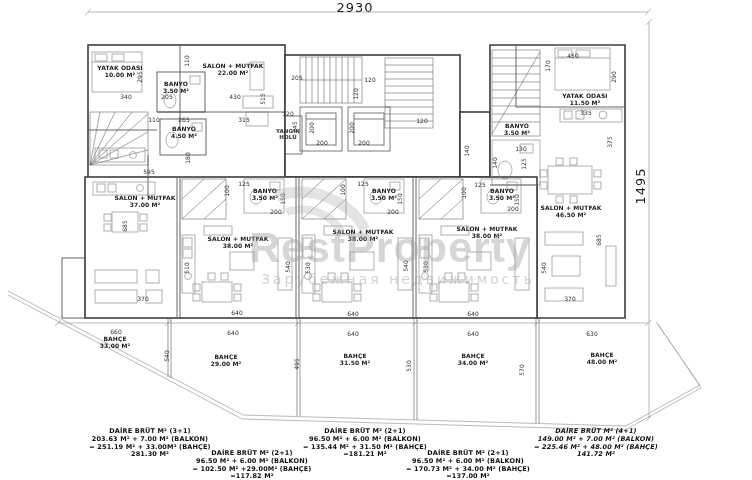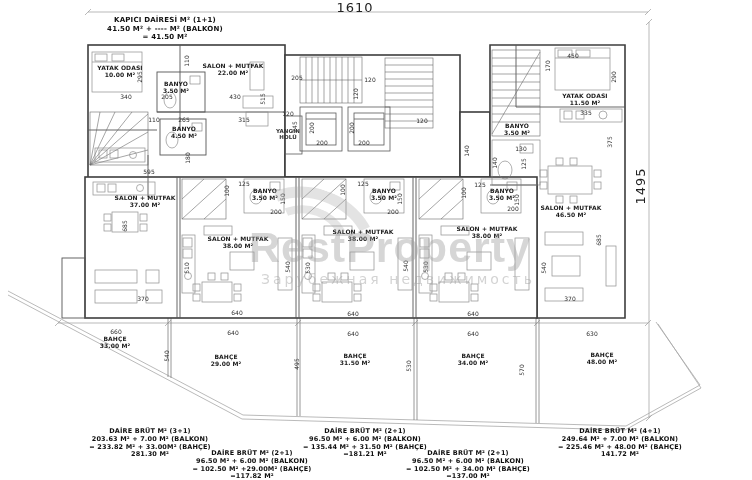--- a/index.html
+++ b/index.html
@@ -273,28 +273,23 @@
         <rect x="570" y="158" width="7" height="7"></rect>
       <rect x="556" y="196" width="7" height="7"></rect>
         <rect x="570" y="196" width="7" height="7"></rect>
       <rect x="545" y="232" width="38" height="13"></rect>
         <rect x="545" y="288" width="38" height="13"></rect>
       <rect x="606" y="246" width="10" height="40"></rect>
         <rect x="552" y="256" width="28" height="20"></rect>
     </g>
   </svg>
 
-  <div class="dim-big w">1610</div>
+  <div class="dim-big w">2930</div>
   <div class="dim-big h">1495</div>
 
-  <div class="title-block">
-    <div>KAPICI DAİRESİ M² (1+1)</div>
-    <div>41.50 M² + ---- M² (BALKON)</div>
-    <div>= 41.50 M²</div>
-  </div>
 
   <div class="labels">
       <div class="room-label" style="left: 120px; top: 72px;">
         <div>YATAK ODASI</div>
         <div>10.00 M²</div>
       </div>
       <div class="room-label" style="left: 233px; top: 70px;">
         <div>SALON + MUTFAK</div>
         <div>22.00 M²</div>
       </div>
@@ -430,44 +425,44 @@
       <div class="dim-label" style="left: 353px; top: 333px;">640</div>
       <div class="dim-label" style="left: 473px; top: 333px;">640</div>
       <div class="dim-label" style="left: 592px; top: 333px;">630</div>
       <div class="dim-label vert" style="left: 166px; top: 356px;">540</div>
       <div class="dim-label vert" style="left: 296px; top: 364px;">495</div>
       <div class="dim-label vert" style="left: 408px; top: 366px;">530</div>
       <div class="dim-label vert" style="left: 521px; top: 370px;">570</div>
       <div class="note-block" style="left: 150px; top: 428px;">
         <div>DAİRE BRÜT M² (3+1)</div>
         <div>203.63 M² + 7.00 M² (BALKON)</div>
-        <div>= 233.82 M² + 33.00M² (BAHÇE)</div>
+        <div>= 251.19 M² + 33.00M² (BAHÇE)</div>
         <div>281.30 M²</div>
       </div>
       <div class="note-block" style="left: 252px; top: 450px;">
         <div>DAİRE BRÜT M² (2+1)</div>
         <div>96.50 M² + 6.00 M² (BALKON)</div>
         <div>= 102.50 M² +29.00M² (BAHÇE)</div>
         <div>=117.82 M²</div>
       </div>
       <div class="note-block" style="left: 365px; top: 428px;">
         <div>DAİRE BRÜT M² (2+1)</div>
         <div>96.50 M² + 6.00 M² (BALKON)</div>
         <div>= 135.44 M² + 31.50 M² (BAHÇE)</div>
         <div>=181.21 M²</div>
       </div>
       <div class="note-block" style="left: 468px; top: 450px;">
         <div>DAİRE BRÜT M² (2+1)</div>
         <div>96.50 M² + 6.00 M² (BALKON)</div>
-        <div>= 102.50 M² + 34.00 M² (BAHÇE)</div>
+        <div>= 170.73 M² + 34.00 M² (BAHÇE)</div>
         <div>=137.00 M²</div>
       </div>
-      <div class="note-block" style="left: 620px; top: 428px;">
+      <div class="note-block" style="left: 596px; top: 428px; font-style: italic;">
         <div>DAİRE BRÜT M² (4+1)</div>
-        <div>249.64 M² + 7.00 M² (BALKON)</div>
+        <div>149.00 M² + 7.00 M² (BALKON)</div>
         <div>= 225.46 M² + 48.00 M² (BAHÇE)</div>
         <div>141.72 M²</div>
       </div>
     </div>
 
   <div class="wm">
     <div class="wm-arc1"></div>
     <div class="wm-arc2"></div>
     <div class="wm-main">RestProperty</div>
     <div class="wm-sub">Зарубежная недвижимость</div>

